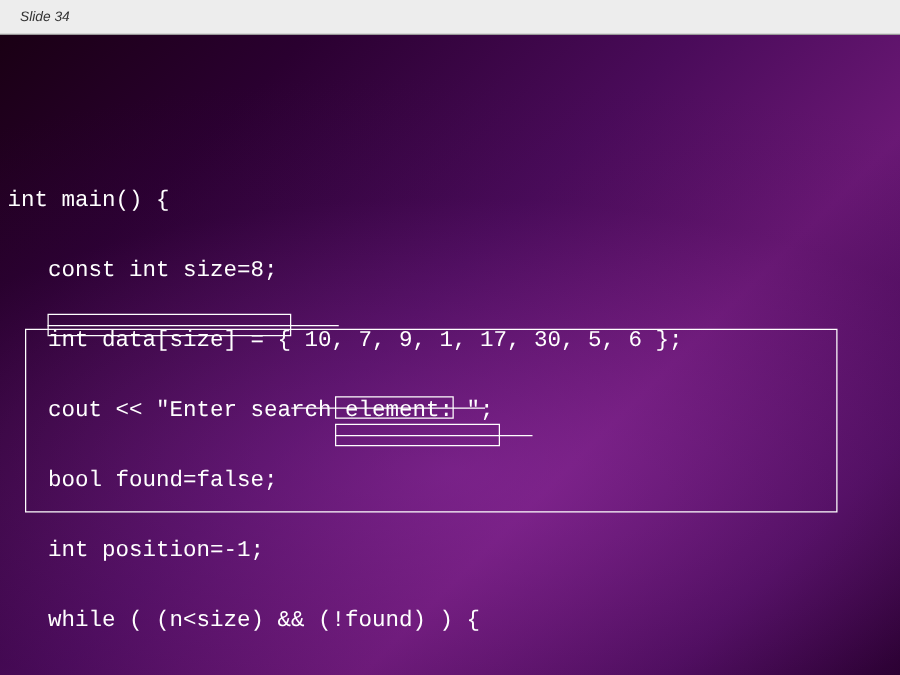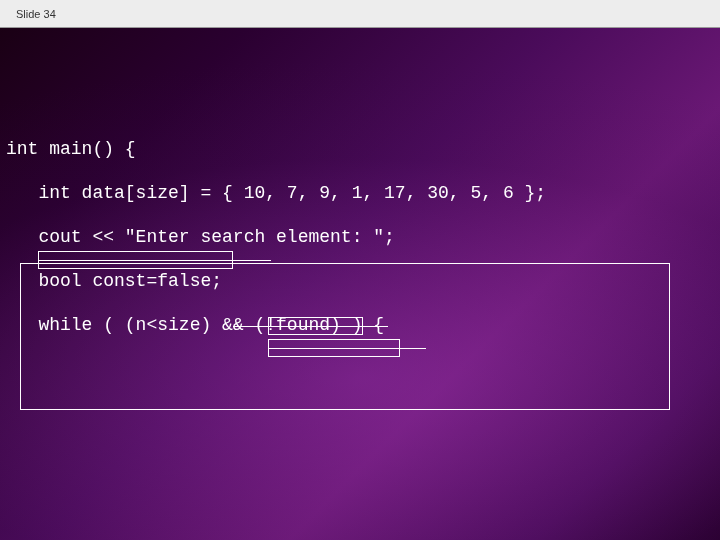--- a/index.html
+++ b/index.html
@@ -21,20 +21,21 @@
     background: #ededed;
     border-bottom: 1px solid #999;
     display: flex;
     align-items: center;
     padding-left: 16px;
   }
   .slide-label {
     font-family: Arial, sans-serif;
     font-size: 11px;
     color: #333;
+    font-style: italic;
   }
   .slide-bg {
     position: absolute;
     top: 28px; left: 0; right: 0; bottom: 0;
     background: linear-gradient(135deg, #1a0014 0%, #2a0030 20%, #4a0b5a 45%, #6a1875 65%, #4a0b5a 85%, #2a0030 100%);
   }
   .slide-bg::before {
     content: "";
     position: absolute;
     top: 0; left: 0; right: 0; bottom: 0;
@@ -49,20 +50,21 @@
     right: 0;
     font-family: "Courier New", monospace;
     font-size: 18px;
     line-height: 22px;
     color: #ffffff;
     white-space: pre;
   }
   .code-line {
     display: block;
     height: 22px;
+    margin-top: 12px;
   }
   .strike-box {
     position: absolute;
     border: 1px solid #fff;
     pointer-events: none;
   }
   .strike-line {
     position: absolute;
     height: 1px;
     background: #fff;
@@ -80,23 +82,25 @@
 <div class="slide-container">
 
   <div class="top-bar">
     <span class="slide-label">Slide 34</span>
   </div>
 
   <div class="slide-bg"></div>
 
   <div class="code-block">
 <span class="code-line">int main() {</span>
+<span class="code-line">   const int size=8;</span>
 <span class="code-line">   int data[size] = { 10, 7, 9, 1, 17, 30, 5, 6 };</span>
 <span class="code-line">   cout &lt;&lt; "Enter search element: ";</span>
-<span class="code-line">   bool const=false;</span>
+<span class="code-line">   bool found=false;</span>
+<span class="code-line">   int position=-1;</span>
 <span class="code-line">   while ( (n&lt;size) &amp;&amp; (!found) ) {</span>
 
 
 
 
 
 
   </div>
 
   <div class="strike-box" style="left:38px; top:251px; width:195px; height:18px;"></div>

